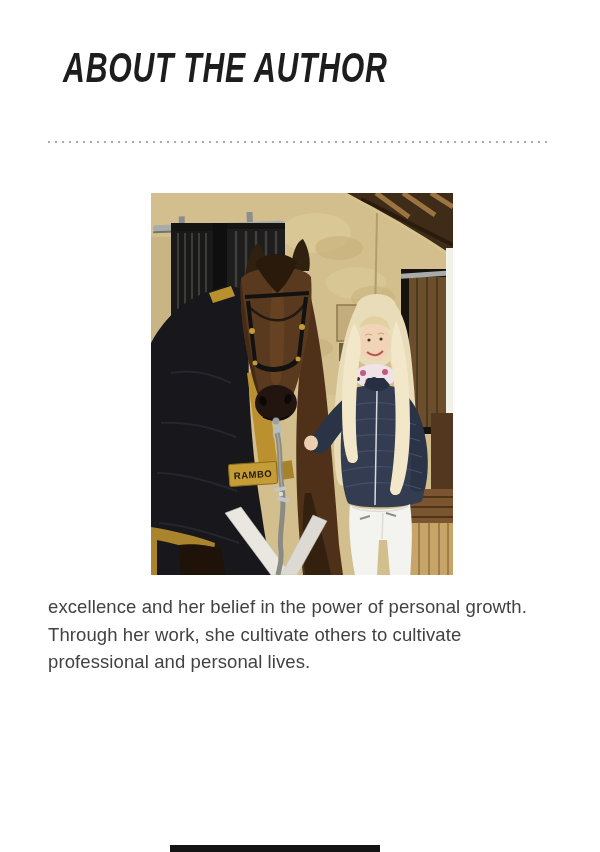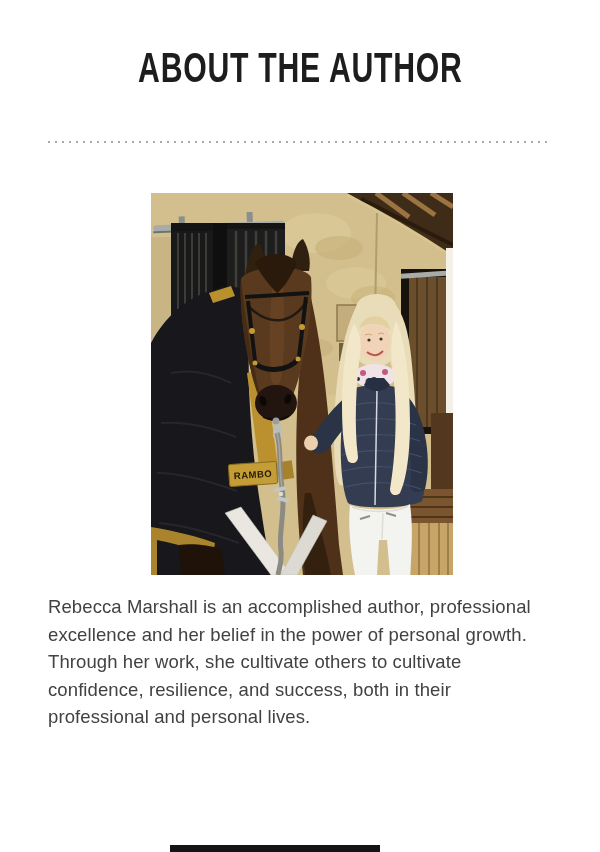--- a/index.html
+++ b/index.html
@@ -7,21 +7,21 @@
   .page {
     position:relative;
     width:600px; height:852px;
     margin:0 auto;
     background:var(--page-bg,#ffffff);
     overflow:hidden;
     font-family:"Liberation Sans","DejaVu Sans",sans-serif;
   }
   .title-wrap {
     position:absolute; top:44px; left:0; right:0;
-    text-align:center;
+    font-style:italic;
   }
   .title-text {
     display:inline-block;
     transform:scaleX(0.72);
     transform-origin:center;
     font-size:42px;
     font-weight:700;
     letter-spacing:1px;
     color:var(--title-color,#1d1d1d);
     white-space:nowrap;
@@ -261,22 +261,20 @@
 
         <g>
           <path d="M245,128 C255,148 259,190 259,230 C259,262 255,288 249,300 C245,304 239,302 239,296 C245,262 247,214 241,170 C239,154 241,138 245,128 Z" fill="#f2e7c8"></path>
           <path d="M203,130 C195,148 191,180 191,212 C191,240 193,258 197,268 C201,272 207,270 207,264 C203,232 205,192 209,162 C211,150 209,140 203,130 Z" fill="#f2e7c8"></path>
         </g>
       </g>
     </svg>
   </div>
 
   <div class="bio">
-    <div class="line">Rebecca Marshall is an accomplished author, professional</div>
     <div class="line">excellence and her belief in the power of personal growth.</div>
     <div class="line">Through her work, she cultivate others to cultivate</div>
-    <div class="line">confidence, resilience, and success, both in their</div>
     <div class="line">professional and personal lives.</div>
   </div>
 
   <button class="bottom-bar" aria-label="partially visible button"></button>
 
 </div>
 
 </body></html>

